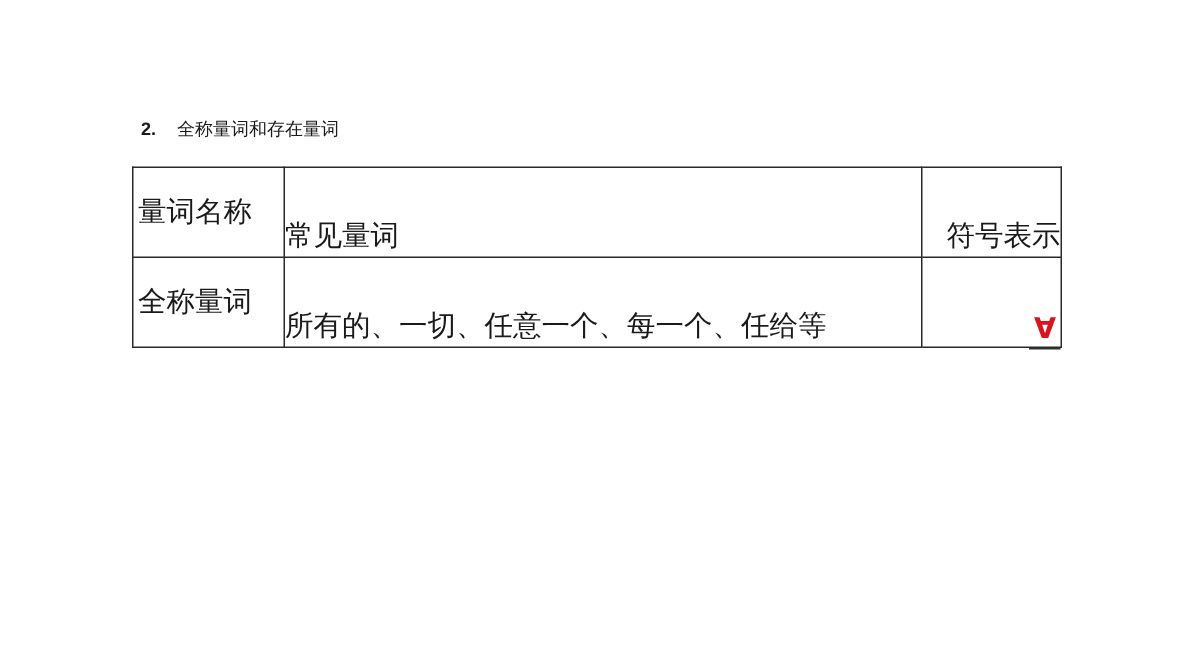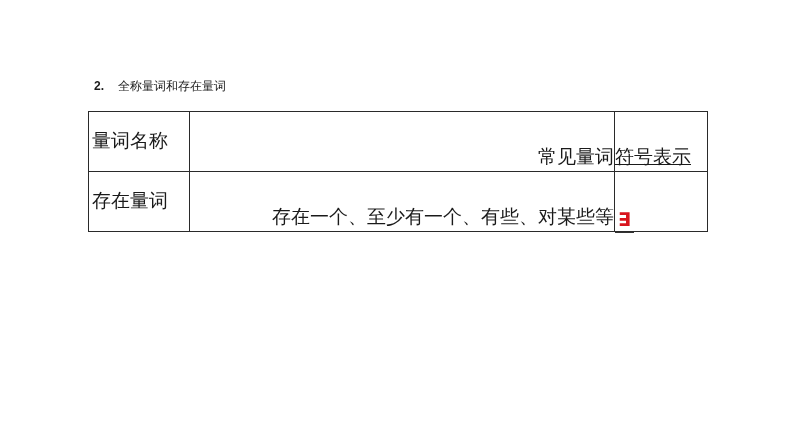--- a/index.html
+++ b/index.html
@@ -4,42 +4,42 @@
 <style>
   html, body { margin: 0; padding: 0; background: #ffffff; }
   body { width: 794px; height: 447px; position: relative; overflow: hidden;
          font-family: "DejaVu Sans", "Liberation Sans", sans-serif; color: #1a1a1a; }
   .title { position: absolute; left: 94px; top: 73px; font-size: 12px; line-height: 26px; white-space: nowrap; }
   .title .num { font-family: "Liberation Sans", sans-serif; font-weight: bold; margin-right: 14px; }
   table { position: absolute; left: 88px; top: 111px; border-collapse: collapse; }
   td { border: 1.5px solid #2a2a2a; font-size: 19px; padding: 0; height: 42px;
        vertical-align: bottom; white-space: nowrap; }
   td.c1 { width: 97px; padding-left: 3px; padding-bottom: 17px; text-align: left; }
-  td.c2 { width: 424px; text-align: right; padding-bottom: 1px; }
-  td.c3 { width: 92px; text-align: left; padding-bottom: 1px; text-decoration: underline; }
+  td.c2 { width: 424px; text-align: left; padding-bottom: 1px; }
+  td.c3 { width: 92px; text-align: right; padding-bottom: 1px; }
   .sym { display: inline-block; position: relative; color: #d8141d; font-size: 19px; font-weight: bold; padding: 0 3px; }
   .sym .line { position: absolute; left: 0; right: 0; bottom: -3px; border-bottom: 1px solid #333; }
   .sym.forall span { display: inline-block; }
   .sym.exists span { display: inline-block; }
 </style>
 </head>
 <body>
 
 <div class="title">
   <span class="num">2.</span><span>全称量词和存在量词</span>
 </div>
 
 <table>
   <tbody>
       <tr>
     <td class="c1">量词名称</td>
     <td class="c2">常见量词</td>
     <td class="c3">符号表示</td>
   </tr>
   <tr>
-    <td class="c1">存在量词</td>
-    <td class="c2">存在一个、至少有一个、有些、对某些等</td>
+    <td class="c1">全称量词</td>
+    <td class="c2">所有的、一切、任意一个、每一个、任给等</td>
     <td class="c3">
-      <span class="sym exists"><span>∃</span><i class="line"></i></span>
+      <span class="sym forall"><span>∀</span><i class="line"></i></span>
     </td>
   </tr>
 </tbody>
   </table>
 
 </body></html>

